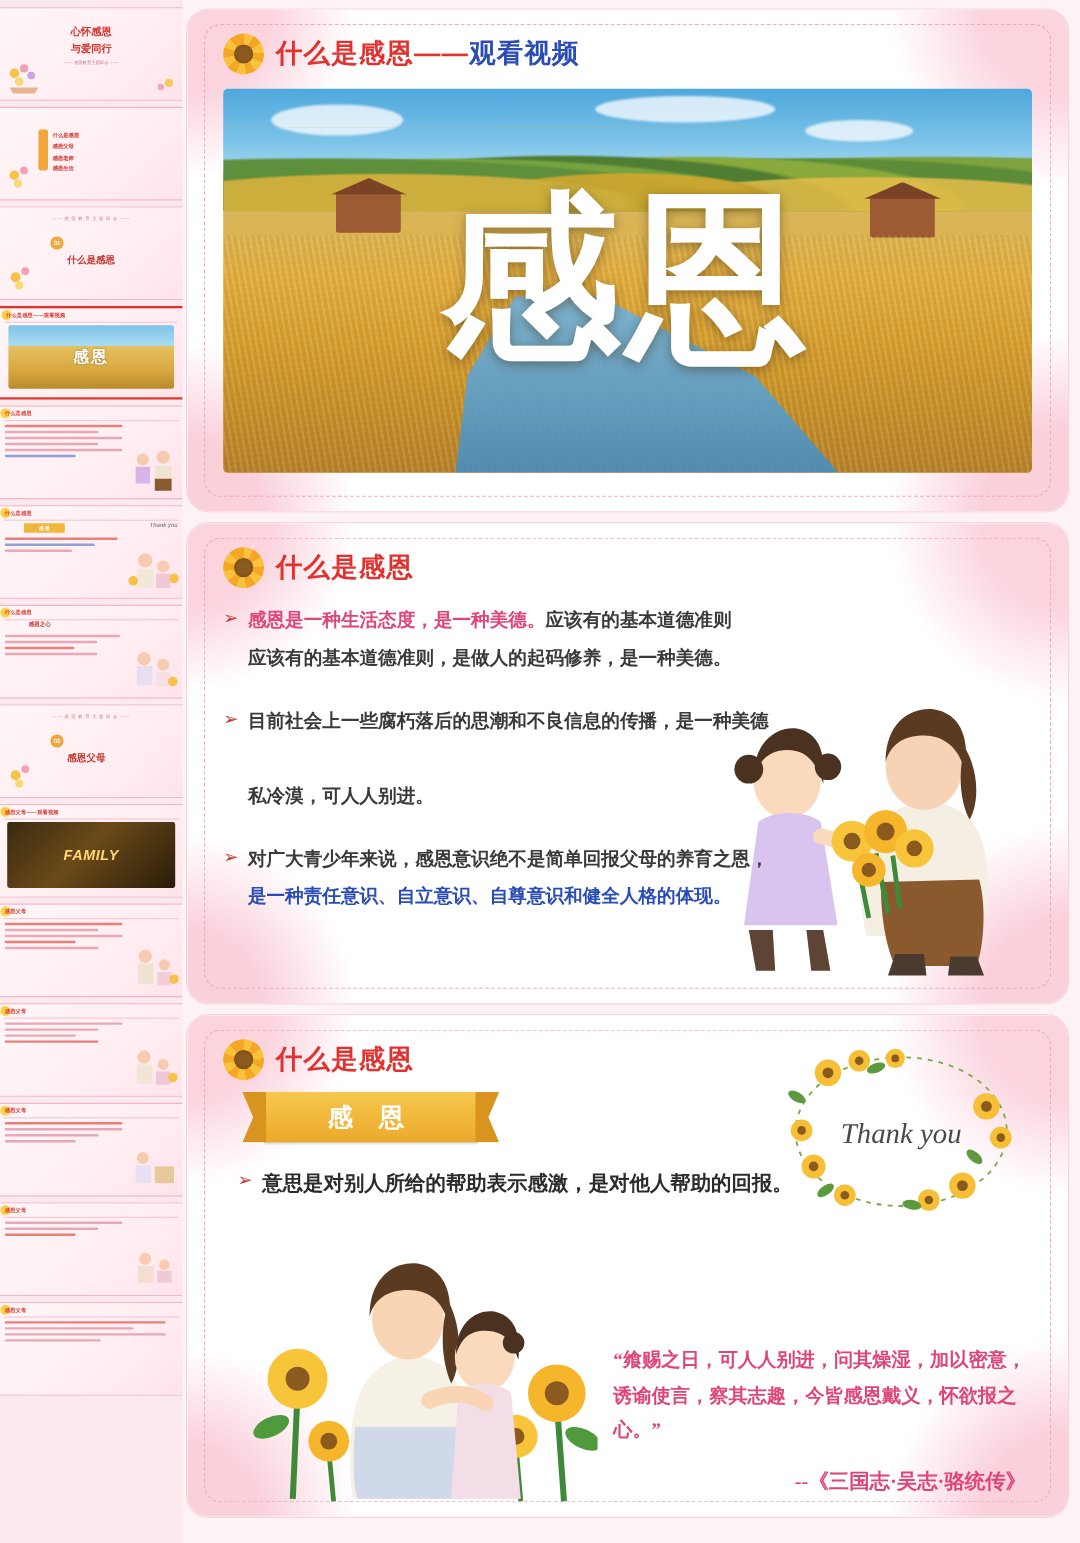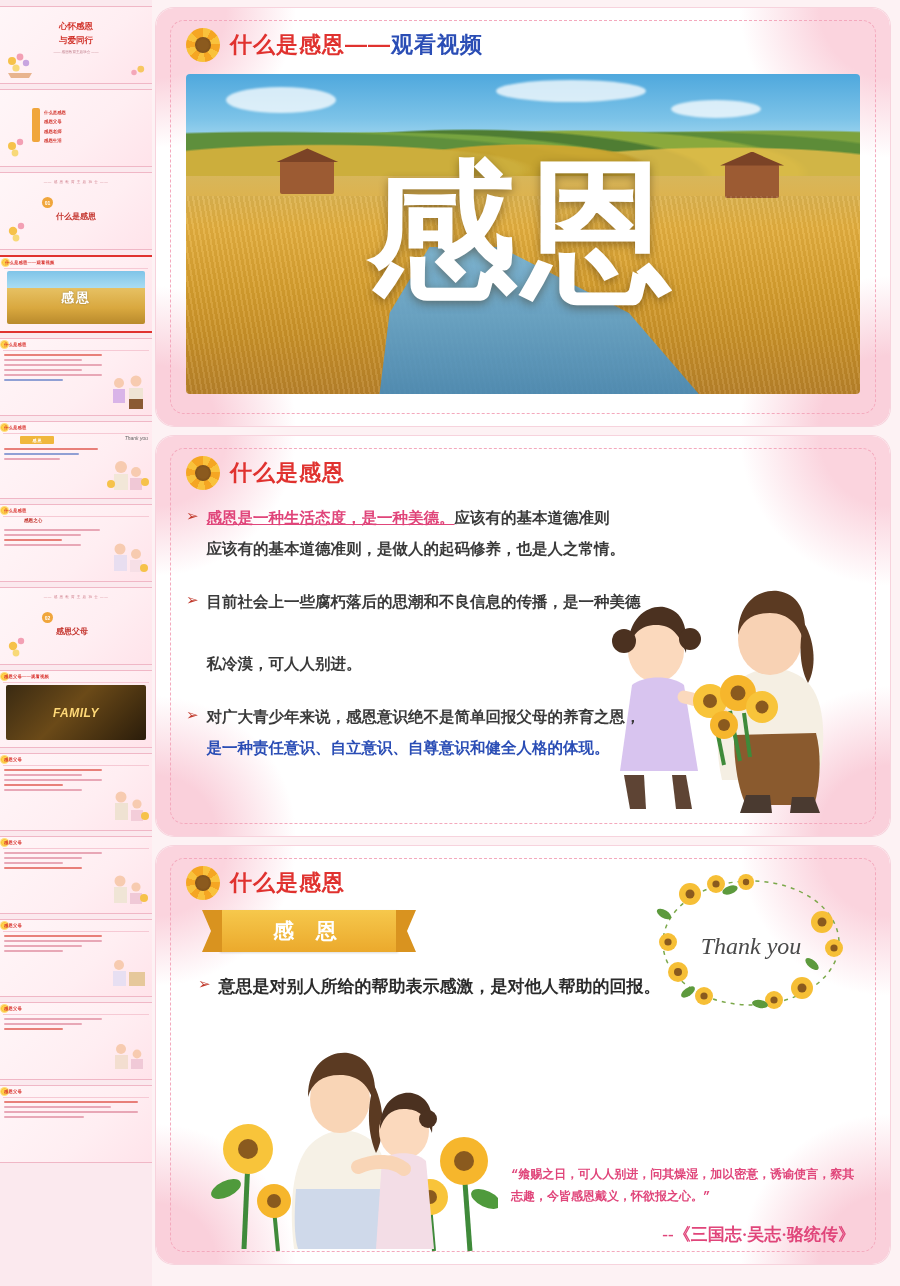--- a/index.html
+++ b/index.html
@@ -336,21 +336,21 @@
     font-size: 15px;
     line-height: 1.9;
     flex: 0 0 auto;
   }
   .btext {
     font-size: 15.5px;
     line-height: 2.0;
     color: #333;
     font-weight: bold;
   }
-  .btext .pink { color: #e0457a; text-decoration: underline; }
+  .btext .pink { color: #e0457a; }
   .btext .dark { color: #3a3a3a; }
   .btext .blue { color: #2a4db5; }
 
   
   .illu2 {
     position: absolute;
     right: 26px;
     bottom: 16px;
     width: 300px;
     height: 255px;
@@ -390,24 +390,24 @@
     padding-left: 12px;
   }
   .s3-bullet .btext { font-size: 17px; color: #2b2b2b; }
 
   .quote {
     position: absolute;
     right: 34px;
     bottom: 56px;
     width: 345px;
     color: #e0457a;
-    font-size: 12px;
+    font-size: 16px;
     line-height: 1.85;
     font-weight: bold;
-    font-family: Liberation Mono, monospace;
+    font-family: Liberation Serif, serif;
     margin-left: 12px;
   }
   .quote-source {
     position: absolute;
     right: 35px;
     bottom: 18px;
     color: #e0457a;
     font-size: 17px;
     font-weight: bold;
     font-family: "Liberation Serif", serif;
@@ -719,21 +719,21 @@
               <div class="core"></div>
           </div>
           <div class="head-title">什么是感恩</div>
         </div>
 
         <div class="bullets">
           <div class="bullet">
             <span class="arrow">➢</span>
             <span class="btext">
               <span class="pink">感恩是一种生活态度，是一种美德。</span><span class="dark">应该有的基本道德准则</span><br>
-              <span class="dark">应该有的基本道德准则，是做人的起码修养，也是人之常情。</span>
+              <span class="dark">应该有的基本道德准则，是做人的起码修养，是一种美德。</span>
             </span>
           </div>
 
           <div class="bullet">
             <span class="arrow">➢</span>
             <span class="btext">
               <span class="dark">目前社会上一些腐朽落后的思潮和不良信息的传播，是一种美德</span><br>
               <br>
               <span class="dark">私冷漠，可人人别进。</span>
             </span>

